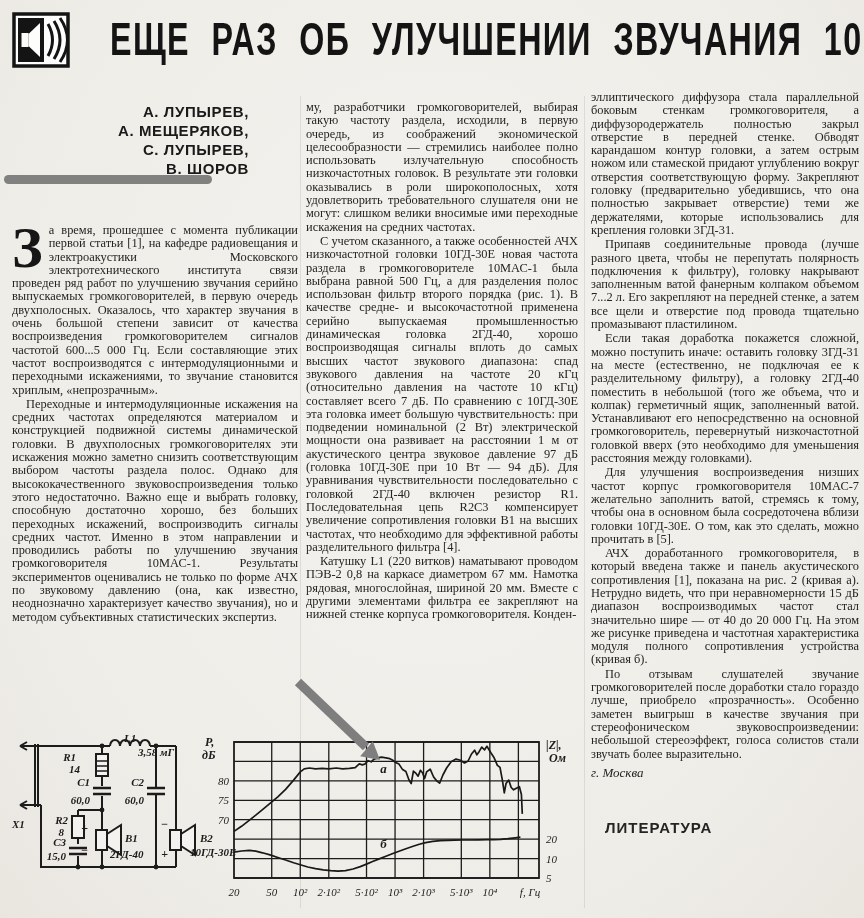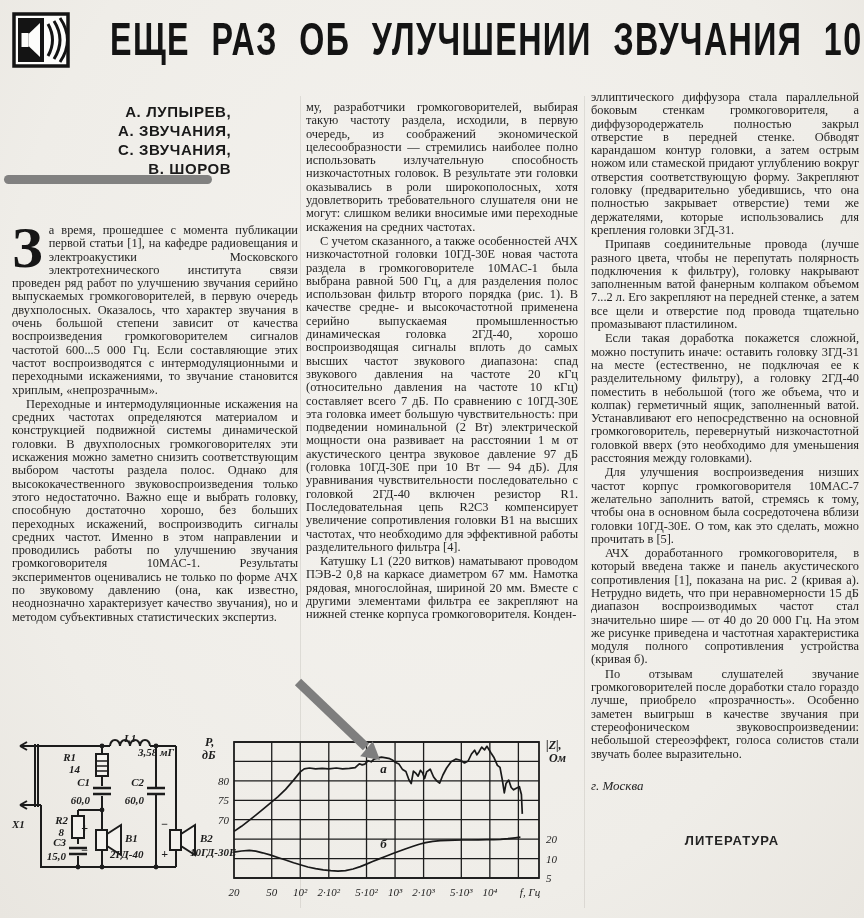--- a/index.html
+++ b/index.html
@@ -18,23 +18,23 @@
   #authors-mark{position:absolute;left:4px;top:175px;width:208px;height:9px;background:#6d6d6d;border-radius:5px;opacity:.85;}
   
   .col{position:absolute;text-align:justify;font-size:12.4px;line-height:13.3px;color:#242424;}
   .col p{margin:0 0 1px 0;text-indent:14px;}
   .col p.noind{text-indent:0;}
   #col1{left:12px;top:224px;width:286px;}
   #col2{left:306px;top:101px;width:272px;}
   #col3{left:591px;top:91px;width:268px;}
   .dropcap{float:left;font-size:58px;line-height:42px;font-weight:bold;margin:3px 6px 0 0;color:#161616;font-family:"Liberation Serif",serif;}
   .colrule{position:absolute;top:96px;height:812px;width:1px;background:rgba(80,75,65,.12);}
-  #city-note{margin-top:18px;font-style:italic;font-size:13px;text-indent:0;}
-  #lit-head{margin-top:42px;text-align:center;font-family:"Liberation Sans",sans-serif;
-            font-weight:bold;font-size:13px;letter-spacing:1px;}
+  #city-note{margin-top:5px;font-style:italic;font-size:13px;text-indent:0;}
+  #lit-head{margin-top:42px;text-align:left;font-family:"Liberation Sans",sans-serif;
+            font-weight:bold;font-size:15px;letter-spacing:1px;}
   
   #schematic{position:absolute;left:4px;top:730px;width:232px;height:188px;}
   #chart{position:absolute;left:193px;top:733px;width:390px;height:185px;}
   #arrow-note{position:absolute;left:280px;top:642px;width:110px;height:125px;pointer-events:none;}
   svg text{font-family:"Liberation Serif",serif;}
   .sch-lab{font-style:italic;font-weight:bold;font-size:11px;fill:#1c1c1c;}
   .sch-sign{font-weight:bold;font-size:12px;fill:#1c1c1c;}
 </style>
 </head>
 <body>
@@ -50,22 +50,22 @@
     <path d="M42,9 q12,19 0,38" fill="none" stroke="#141414" stroke-width="3"></path>
     <path d="M48,6 q15,22 0,44" fill="none" stroke="#141414" stroke-width="3"></path>
   </svg>
 
   <div id="title-wrap">
     <div class="t">ЕЩЕ РАЗ ОБ УЛУЧШЕНИИ ЗВУЧАНИЯ 10МАС-1</div>
   </div>
 
   <div id="authors">
     <div>А. ЛУПЫРЕВ,</div>
-    <div>А. ЗВУЧАНИЯ,</div>
-    <div>С. ЗВУЧАНИЯ,</div>
+    <div>А. МЕЩЕРЯКОВ,</div>
+    <div>С. ЛУПЫРЕВ,</div>
     <div>В. ШОРОВ</div>
   </div>
   <div id="authors-mark"></div>
 
   <div class="colrule" style="left:300px"></div>
   <div class="colrule" style="left:584px"></div>
 
   <div id="col1" class="col">
     <p class="noind"><span class="dropcap">З</span><span>а время, прошедшее с момента публикации первой статьи [1], на кафедре радиовещания и электроакустики Московского электротехнического института связи проведен ряд работ по улучшению звучания серийно выпускаемых громкоговорителей, в первую очередь двухполосных. Оказалось, что характер звучания в очень большой степени зависит от качества воспроизведения громкоговорителем сигналов частотой 600...5 000 Гц. Если составляющие этих частот воспроизводятся с интермодуляционными и переходными искажениями, то звучание становится хриплым, «непрозрачным».</span></p>
     <p>Переходные и интермодуляционные искажения на средних частотах определяются материалом и конструкцией подвижной системы динамической головки. В двухполосных громкоговорителях эти искажения можно заметно снизить соответствующим выбором частоты раздела полос. Однако для высококачественного звуковоспроизведения только этого недостаточно. Важно еще и выбрать головку, способную достаточно хорошо, без больших переходных искажений, воспроизводить сигналы средних частот. Именно в этом направлении и проводились работы по улучшению звучания громкоговорителя 10МАС-1. Результаты экспериментов оценивались не только по форме АЧХ по звуковому давлению (она, как известно, неоднозначно характеризует качество звучания), но и методом субъективных статистических экспертиз.</p>

